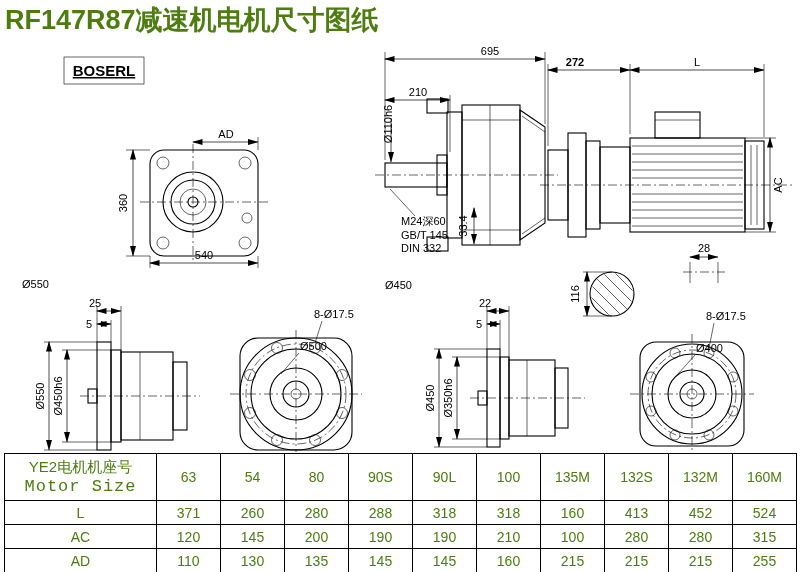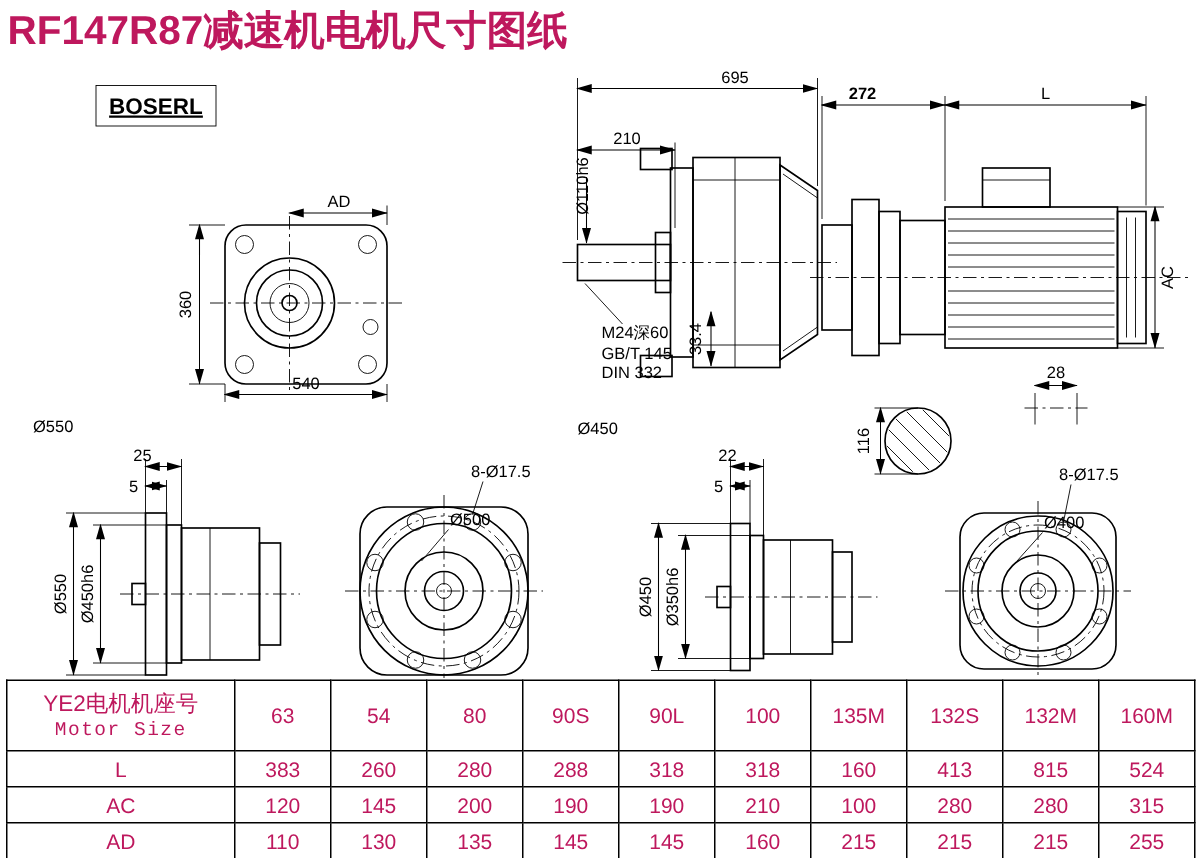--- a/index.html
+++ b/index.html
@@ -1,34 +1,34 @@
 <!DOCTYPE html>
 <html><head>
 <meta charset="utf-8">
 <style>
   html,body{margin:0;padding:0;background:#fff;}
-  .page{position:relative;width:800px;height:572px;background:#fff;color:#be185d;
+  .page{position:relative;width:800px;height:572px;background:#fff;color:#4d7c0f;
         font-family:"Liberation Sans",sans-serif;overflow:hidden;}
   .title{position:absolute;left:5px;top:2px;font-size:27px;font-weight:700;}
   .drawing{position:absolute;left:0;top:40px;}
   
   .ol{fill:none;stroke:#000;stroke-width:1.1;}
   .tn{fill:none;stroke:#000;stroke-width:0.6;}
   .dim{fill:none;stroke:#000;stroke-width:0.7;}
   .cl{fill:none;stroke:#000;stroke-width:0.6;stroke-dasharray:9 3 2 3;}
   .drawing text{font-family:"Liberation Sans",sans-serif;fill:#000;stroke:none;}
   .dt{font-size:11px;}
   .brand-text{font-size:15px;fill:#1515c8;font-weight:bold;text-decoration:underline;}
   
   .dims{position:absolute;left:4px;top:453px;width:792px;border-collapse:collapse;
         table-layout:fixed;text-align:center;font-size:14px;padding-left:45px;}
   .dims td{border:1px solid #000;padding:0;height:23px;}
   .dims tr.hdr td{height:46px;}
   .hd1{font-size:15px;}
-  .hd2{font-size:13px;font-family:"Liberation Mono",monospace;letter-spacing:1px;}
+  .hd2{font-size:17px;font-family:"Liberation Mono",monospace;letter-spacing:1px;}
 </style>
 </head>
 <body>
 
 <div class="page">
 
   <div class="title">RF147R87减速机电机尺寸图纸</div>
 
   <svg class="drawing" width="800" height="413" viewBox="0 40 800 413">
     <defs>
@@ -296,29 +296,29 @@
       <td>90S</td>
       <td>90L</td>
       <td>100</td>
       <td>135M</td>
       <td>132S</td>
       <td>132M</td>
       <td>160M</td>
     </tr>
     <tr>
       <td>L</td>
-      <td>383</td>
+      <td>371</td>
       <td>260</td>
       <td>280</td>
       <td>288</td>
       <td>318</td>
       <td>318</td>
       <td>160</td>
       <td>413</td>
-      <td>815</td>
+      <td>452</td>
       <td>524</td>
     </tr>
     <tr>
       <td>AC</td>
       <td>120</td>
       <td>145</td>
       <td>200</td>
       <td>190</td>
       <td>190</td>
       <td>210</td>

